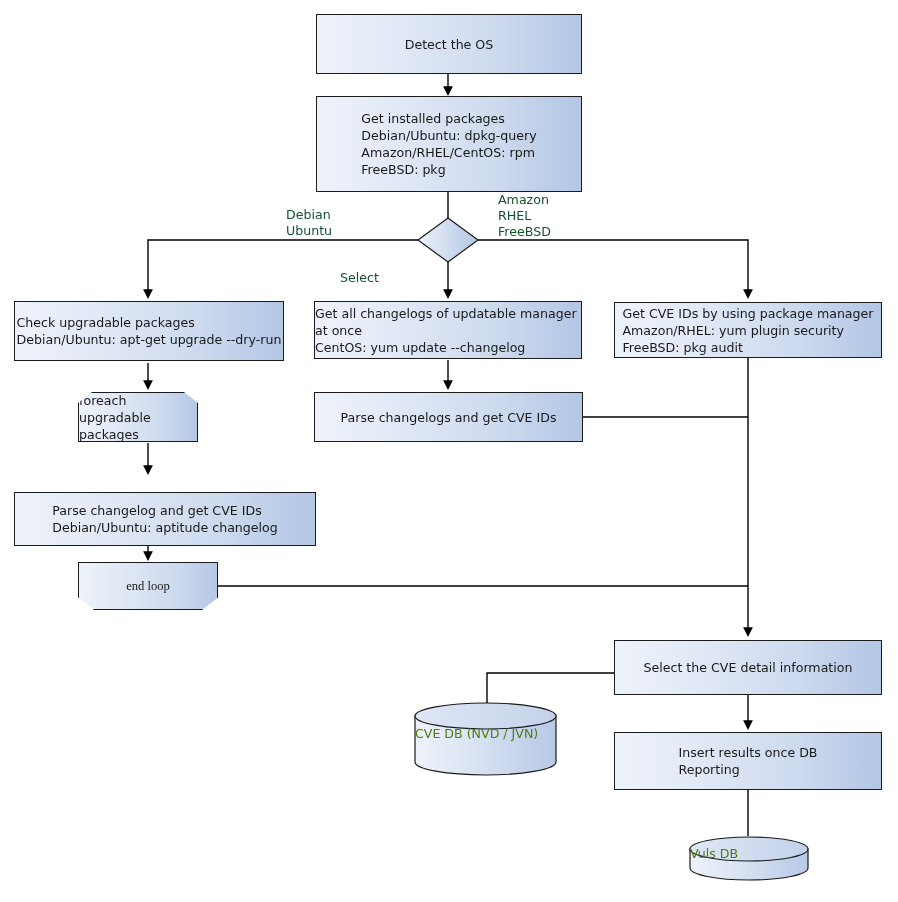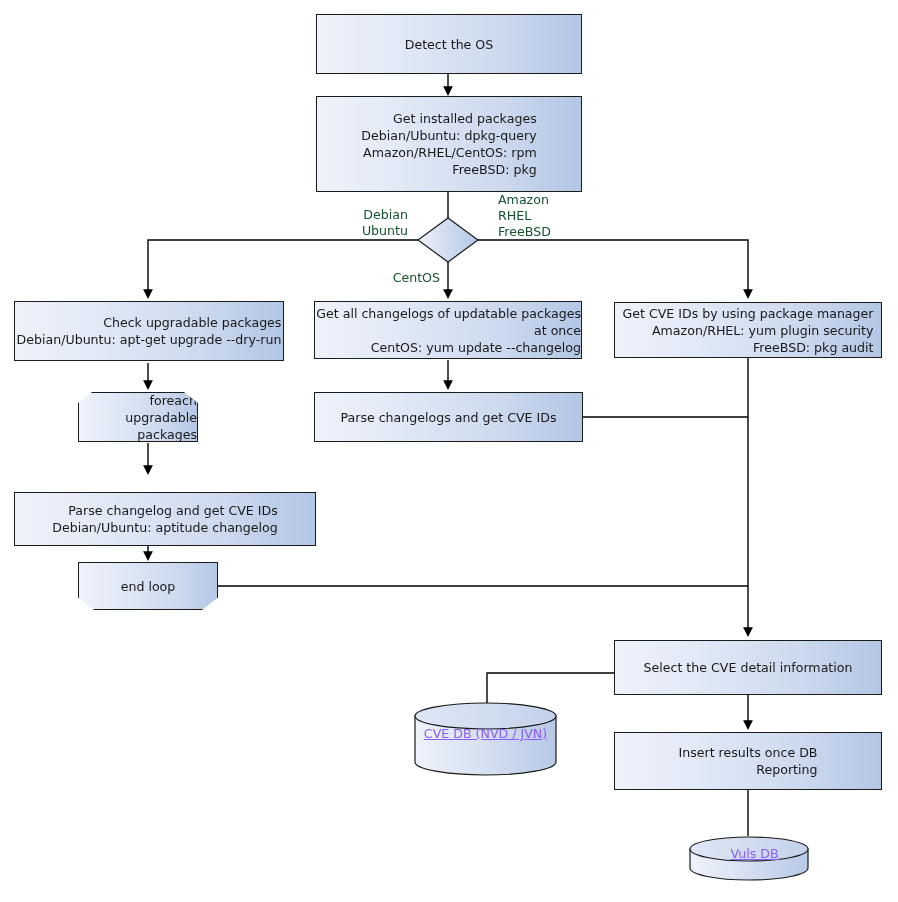--- a/index.html
+++ b/index.html
@@ -17,70 +17,69 @@
     height: 902px;
     background: #ffffff;
     overflow: hidden;
   }
   .node {
     position: absolute;
     box-sizing: border-box;
     display: flex;
     align-items: center;
     justify-content: center;
-    text-align: right;
+    text-align: left;
     color: #1a1a1a;
     font-size: 12.6px;
     line-height: 17px;
     white-space: pre-line;
     z-index: 3;
   }
   .proc {
     border: 1.2px solid #1b1b1b;
     background: linear-gradient(to right, #eef2fa 0%, #e3eaf7 28%, #ccd9ee 70%, #b3c6e5 100%);
   }
   .loop-start {
     border: 1.2px solid #1b1b1b;
     background: linear-gradient(to right, #eef2fa 0%, #e1e9f6 30%, #ccd9ee 72%, #b4c7e5 100%);
     clip-path: polygon(14px 0, calc(100% - 14px) 0, 100% 22%, 100% 100%, 0 100%, 0 22%);
     -webkit-clip-path: polygon(14px 0, calc(100% - 14px) 0, 100% 22%, 100% 100%, 0 100%, 0 22%);
   }
   .loop-end {
     border: 1.2px solid #1b1b1b;
     background: linear-gradient(to right, #eef2fa 0%, #e1e9f6 30%, #ccd9ee 72%, #b4c7e5 100%);
     clip-path: polygon(0 0, 100% 0, 100% 74%, calc(100% - 16px) 100%, 16px 100%, 0 74%);
+    font-family: Liberation Serif, serif;
     -webkit-clip-path: polygon(0 0, 100% 0, 100% 74%, calc(100% - 16px) 100%, 16px 100%, 0 74%);
   }
   .label {
     position: absolute;
     font-size: 12.6px;
     line-height: 16px;
     color: #14532d;
     white-space: pre-line;
     text-align: center;
     z-index: 4;
   }
-  .label.right-al { text-align: right; }
+  .label.right-al { text-align: left; }
   .label.left-al { text-align: left; }
   svg.layer {
     position: absolute;
     left: 0;
     top: 0;
     width: 898px;
     height: 902px;
     z-index: 1;
   }
   .db-text {
     position: absolute;
     z-index: 6;
     font-size: 12.6px;
-    color: #8b5cf6;
-    text-align: center;
+    color: #4d7c0f;
     white-space: nowrap;
-    text-decoration: underline;
   }
 </style>
 </head>
 <body>
 
 <div id="canvas">
 
   <svg class="layer" viewBox="0 0 898 902" xmlns="http://www.w3.org/2000/svg">
     <defs>
       <marker id="arrow" viewBox="0 0 10 10" refX="8" refY="5" markerWidth="7" markerHeight="7" orient="auto-start-reverse">
@@ -150,21 +149,21 @@
   <div class="node proc" style="left:316px; top:14px; width:266px; height:60px;">Detect the OS</div>
 
   <div class="node proc" style="left:14px; top:301px; width:270px; height:60px;">Check upgradable packages
 Debian/Ubuntu: apt-get upgrade --dry-run</div>
 
   <div class="node proc" style="left:316px; top:96px; width:266px; height:96px;">Get installed packages
 Debian/Ubuntu: dpkg-query
 Amazon/RHEL/CentOS: rpm
 FreeBSD: pkg</div>
 
-  <div class="node proc" style="left:314px; top:301px; width:268px; height:58px;">Get all changelogs of updatable packages at once
+  <div class="node proc" style="left:314px; top:301px; width:268px; height:58px;">Get all changelogs of updatable manager at once
 CentOS: yum update --changelog</div>
 
   <div class="node proc" style="left:614px; top:302px; width:268px; height:56px;">Get CVE IDs by using package manager
 Amazon/RHEL: yum plugin security
 FreeBSD: pkg audit</div>
 
   <div class="node loop-start" style="left:78px; top:392px; width:120px; height:50px;">foreach
 upgradable  packages</div>
 
   <div class="node proc" style="left:14px; top:492px; width:302px; height:54px;">Parse changelog and get  CVE IDs
@@ -183,15 +182,15 @@
 
   <div class="db-text" style="left:690px; top:846px; width:129px;">Vuls DB</div>
 
   <div class="label right-al" style="left:286px; top:207px; width:122px;">Debian
 Ubuntu</div>
 
   <div class="label left-al" style="left:498px; top:192px; width:130px;">Amazon
 RHEL
 FreeBSD</div>
 
-  <div class="label right-al" style="left:340px; top:270px; width:100px;">CentOS</div>
+  <div class="label right-al" style="left:340px; top:270px; width:100px;">Select</div>
 
 </div>
 
 </body></html>

